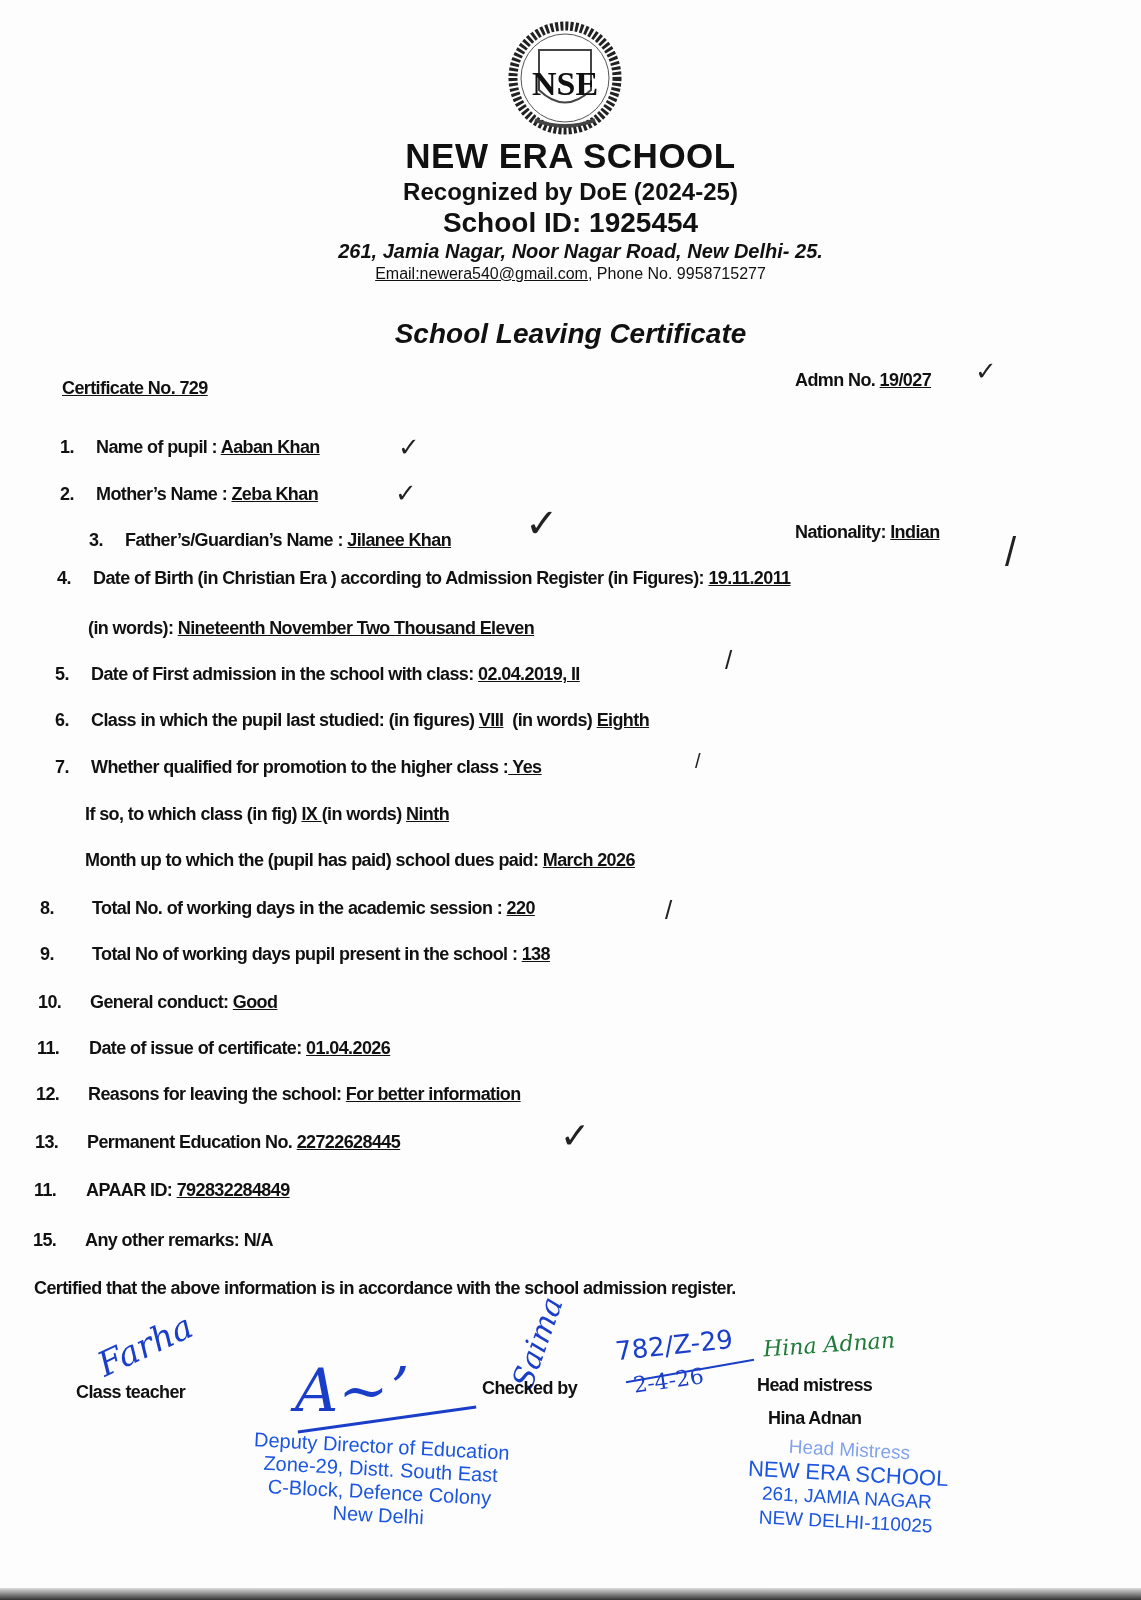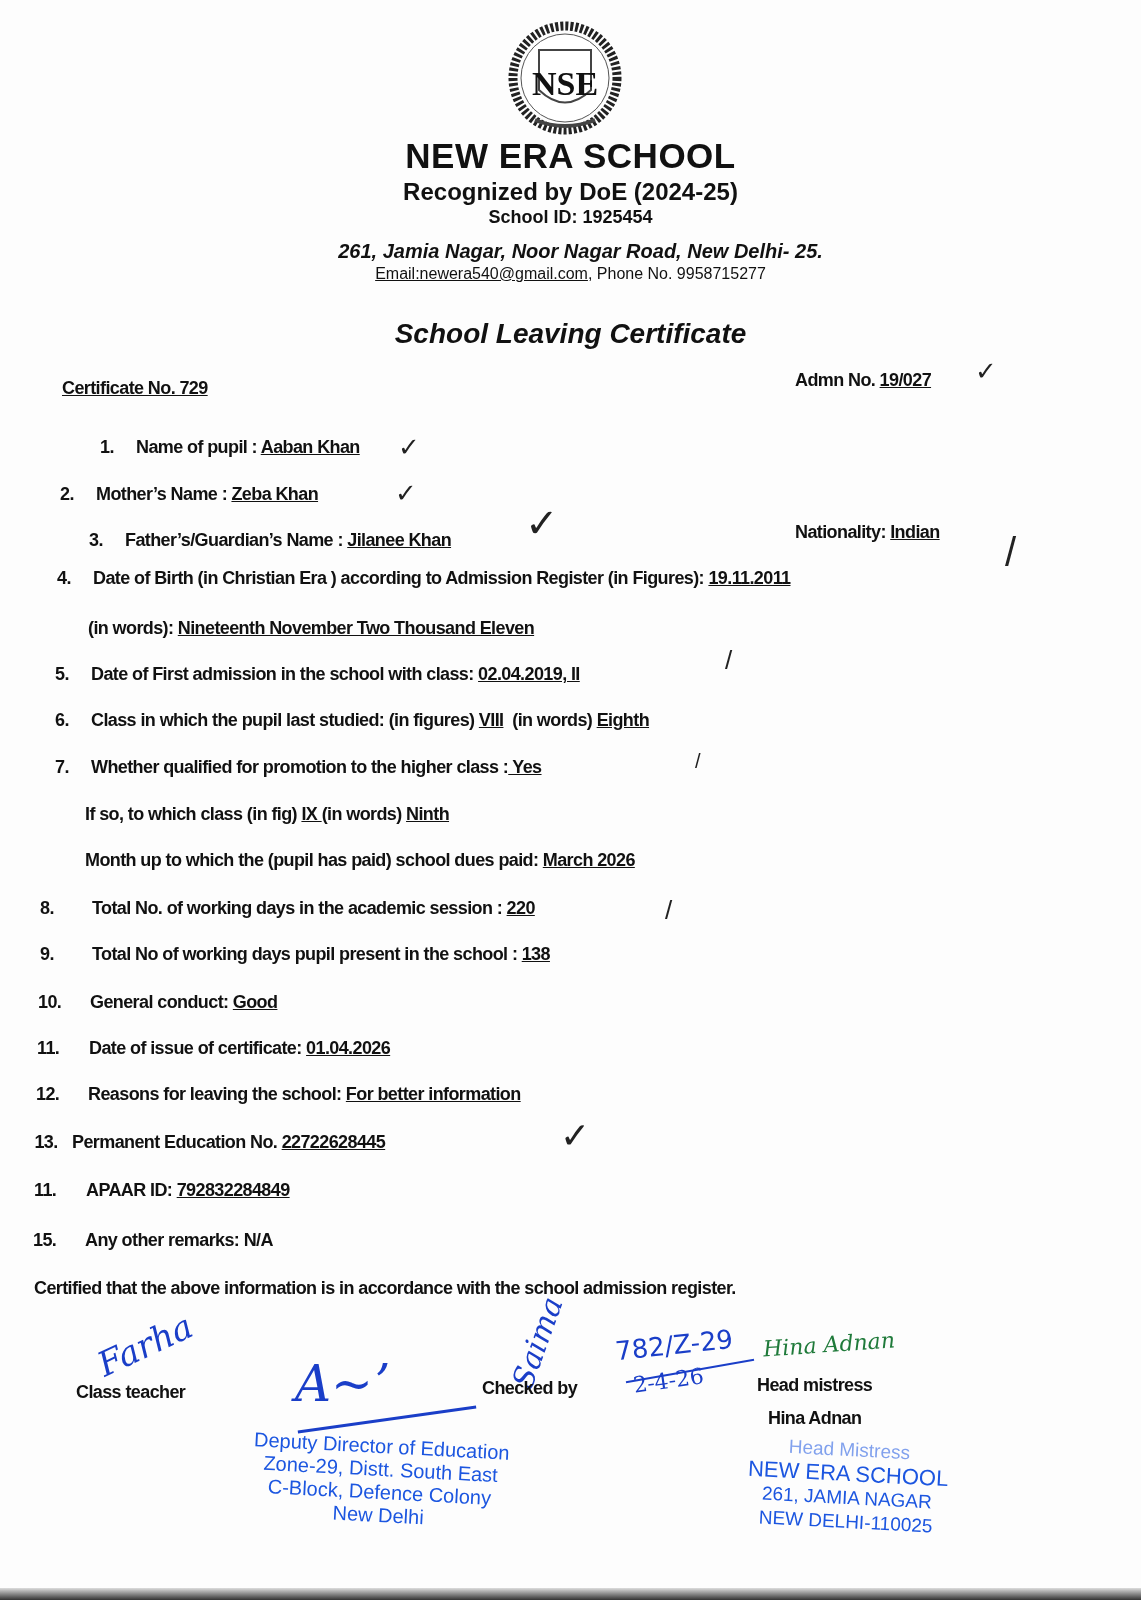--- a/index.html
+++ b/index.html
@@ -3,21 +3,21 @@
 <meta charset="utf-8">
 <style>
   html, body { margin:0; padding:0; }
   body { width:1141px; height:1600px; background:#fdfdfd; position:relative; overflow:hidden;
          font-family:"Liberation Sans", sans-serif; color:#111; }
   .abs { position:absolute; }
   .center { left:0; width:1141px; text-align:center; }
   .logo { left:505px; top:20px; width:120px; height:120px; }
   .school-name { top:136px; font-size:35px; font-weight:bold; letter-spacing:0.5px; }
   .recog { top:178px; font-size:24px; font-weight:bold; }
-  .sid { top:207px; font-size:18px; font-weight:bold; }
+  .sid { top:207px; font-size:28px; font-weight:bold; }
   .addr { top:240px; font-size:20px; font-weight:bold; font-style:italic;padding-left:10px; }
   .contact { top:265px; font-size:16px; font-weight:normal; }
   .contact u { text-decoration:underline; }
   .title { top:318px; font-size:28px; font-weight:bold; font-style:italic; }
   .row { font-family:"Liberation Sans Narrow","Liberation Sans", sans-serif; font-size:18px; font-weight:bold;
          letter-spacing:-0.6px; white-space:nowrap; }
   .val { text-decoration:underline; }
   .num { display:inline-block; width:36px; }
   .num2 { display:inline-block; width:52px; }
   .tick { position:absolute; color:#222; font-size:26px; font-weight:normal; }
@@ -43,21 +43,21 @@
 <div class="abs center sid">School ID: 1925454</div>
 <div class="abs center addr">261, Jamia Nagar, Noor Nagar Road, New Delhi- 25.</div>
 <div class="abs center contact"><u>Email:newera540@gmail.com</u><span>, Phone No. 9958715277</span></div>
 
 <div class="abs center title">School Leaving Certificate</div>
 
 <div class="abs row" style="left:62px;top:378px;"><span class="val">Certificate No. 729</span></div>
 <div class="abs row" style="left:795px;top:370px;"><span>Admn No. </span><span class="val">19/027</span></div>
 <span class="tick" style="left:975px;top:356px;">✓</span>
 
-<div class="abs row" style="left:60px;top:437px;margin-left:40px;"><span class="num">1.</span><span>Name of pupil : </span><span class="val">Aaban Khan</span></div>
+<div class="abs row" style="left:60px;top:437px;"><span class="num">1.</span><span>Name of pupil : </span><span class="val">Aaban Khan</span></div>
 <span class="tick" style="left:398px;top:432px;">✓</span>
 
 <div class="abs row" style="left:60px;top:484px;"><span class="num">2.</span><span>Mother’s Name : </span><span class="val">Zeba Khan</span></div>
 <span class="tick" style="left:395px;top:478px;">✓</span>
 
 <div class="abs row" style="left:58px;top:530px;margin-left:31px;"><span class="num">3.</span><span>Father’s/Guardian’s Name : </span><span class="val">Jilanee Khan</span></div>
 <span class="tick" style="left:525px;top:500px;font-size:40px;">✓</span>
 <div class="abs row" style="left:795px;top:522px;"><span>Nationality: </span><span class="val">Indian</span></div>
 
 <div class="abs row" style="left:57px;top:568px;"><span class="num">4.</span><span>Date of Birth (in Christian Era )  according to Admission Register (in Figures): </span><span class="val">19.11.2011</span></div>
@@ -78,33 +78,33 @@
 <span class="tick" style="left:665px;top:895px;">/</span>
 
 <div class="abs row" style="left:40px;top:944px;"><span class="num2">9.</span><span>Total No of working days pupil present in the school : </span><span class="val">138</span></div>
 
 <div class="abs row" style="left:38px;top:992px;"><span class="num2">10.</span><span>General conduct: </span><span class="val">Good</span></div>
 
 <div class="abs row" style="left:37px;top:1038px;"><span class="num2">11.</span><span>Date of issue of certificate: </span><span class="val">01.04.2026</span></div>
 
 <div class="abs row" style="left:36px;top:1084px;"><span class="num2">12.</span><span>Reasons for leaving the school: </span><span class="val">For better information</span></div>
 
-<div class="abs row" style="left:20px;top:1132px;text-align:center;"><span class="num2">13.</span><span>Permanent Education No. </span><span class="val">22722628445</span></div>
+<div class="abs row" style="left:35px;top:1132px;"><span class="num2">13.</span><span>Permanent Education No. </span><span class="val">22722628445</span></div>
 <span class="tick" style="left:560px;top:1115px;font-size:36px;">✓</span>
 
 <div class="abs row" style="left:34px;top:1180px;"><span class="num2">11.</span><span>APAAR ID: </span><span class="val">792832284849</span></div>
 
 <div class="abs row" style="left:33px;top:1230px;"><span class="num2">15.</span><span>Any other remarks: N/A</span></div>
 
 <div class="abs row" style="left:34px;top:1278px;">Certified that the above information is in accordance with the school admission register.</div>
 
 <div class="sig blue" style="left:95px;top:1325px;font-size:34px;transform:rotate(-25deg);">Farha</div>
 <div class="abs row" style="left:76px;top:1382px;">Class teacher</div>
 
-<div class="sig blue" style="left:295px;top:1355px;font-size:50px;">A~ʼ</div>
+<div class="sig blue" style="left:295px;top:1355px;font-size:60px;">A~ʼ</div>
 <div class="abs" style="left:297px;top:1418px;width:180px;height:3px;background:#1a3ec8;transform:rotate(-8deg);"></div>
 
 <div class="sig blue" style="left:490px;top:1325px;font-size:30px;transform:rotate(-70deg);">Saima</div>
 <div class="abs row" style="left:482px;top:1378px;">Checked by</div>
 
 <div class="sig blue" style="left:615px;top:1330px;font-size:26px;font-style:normal;font-family:'DejaVu Sans',sans-serif;transform:rotate(-6deg);">782/Z-29</div>
 <div class="abs" style="left:625px;top:1370px;width:130px;height:2px;background:#1a3ec8;transform:rotate(-10deg);"></div>
 <div class="sig blue" style="left:633px;top:1368px;font-size:22px;font-style:normal;transform:rotate(-8deg);">2-4-26</div>
 
 <div class="sig green" style="left:763px;top:1332px;font-size:22px;transform:rotate(-4deg);">Hina Adnan</div>

